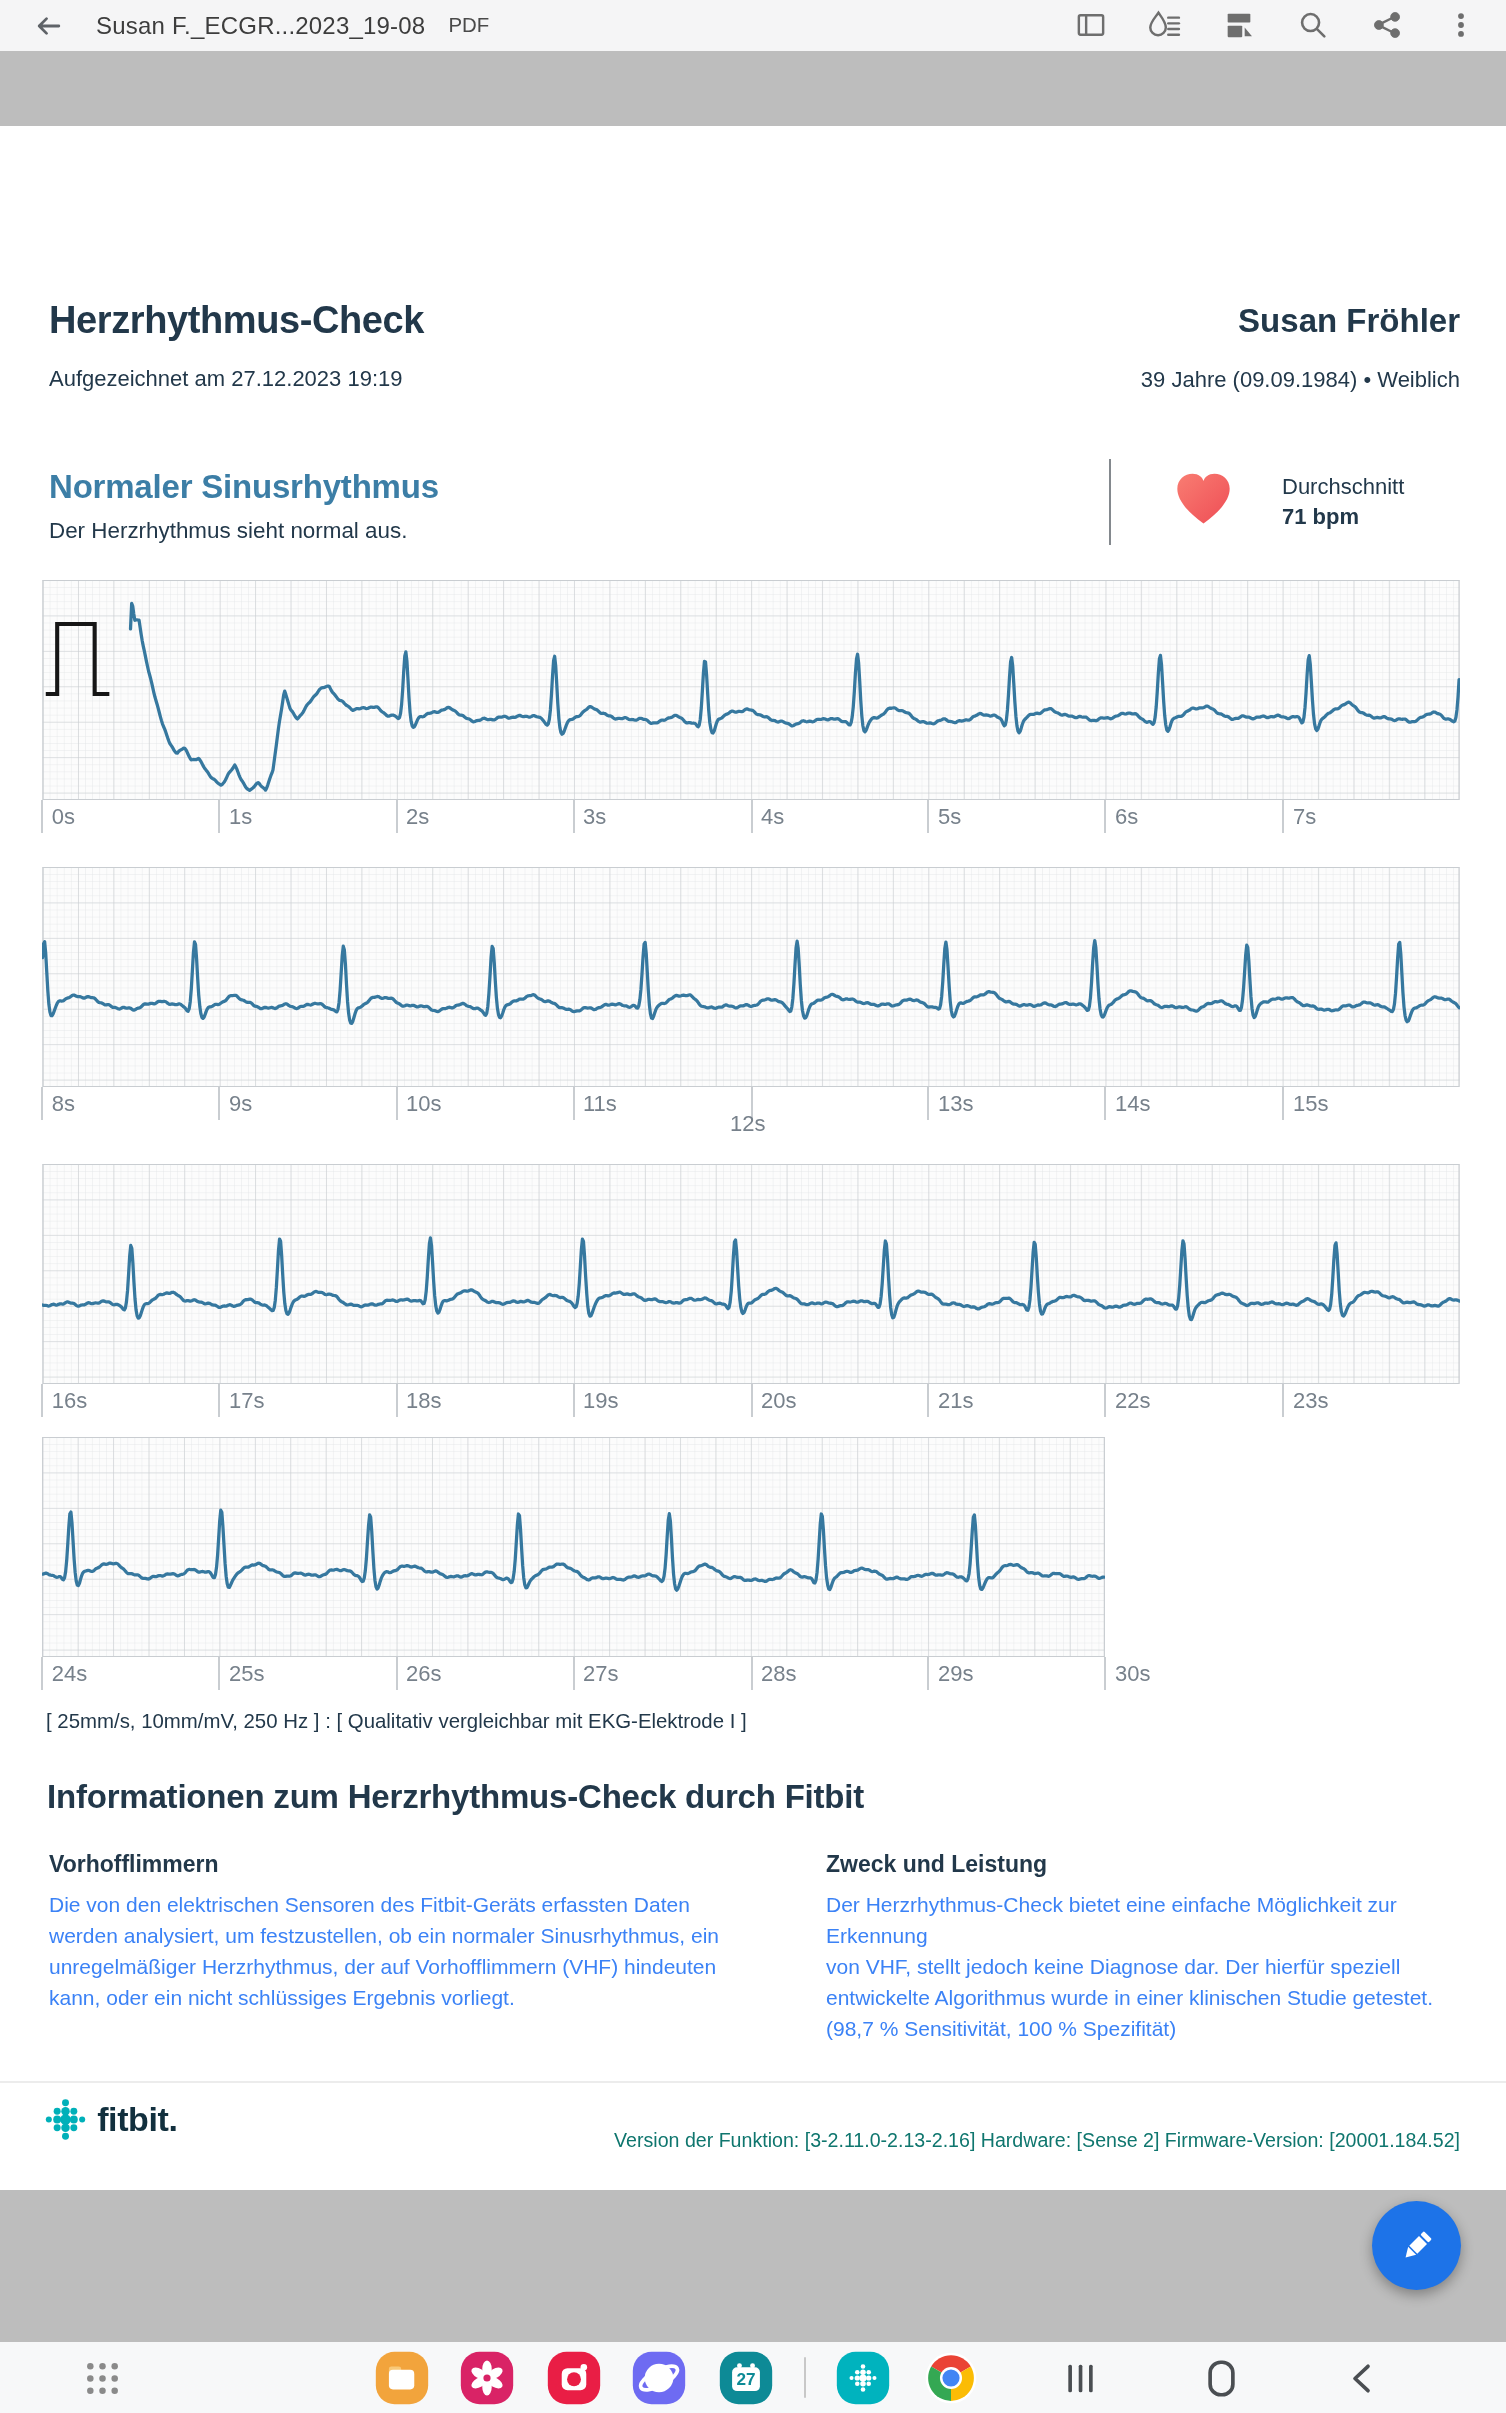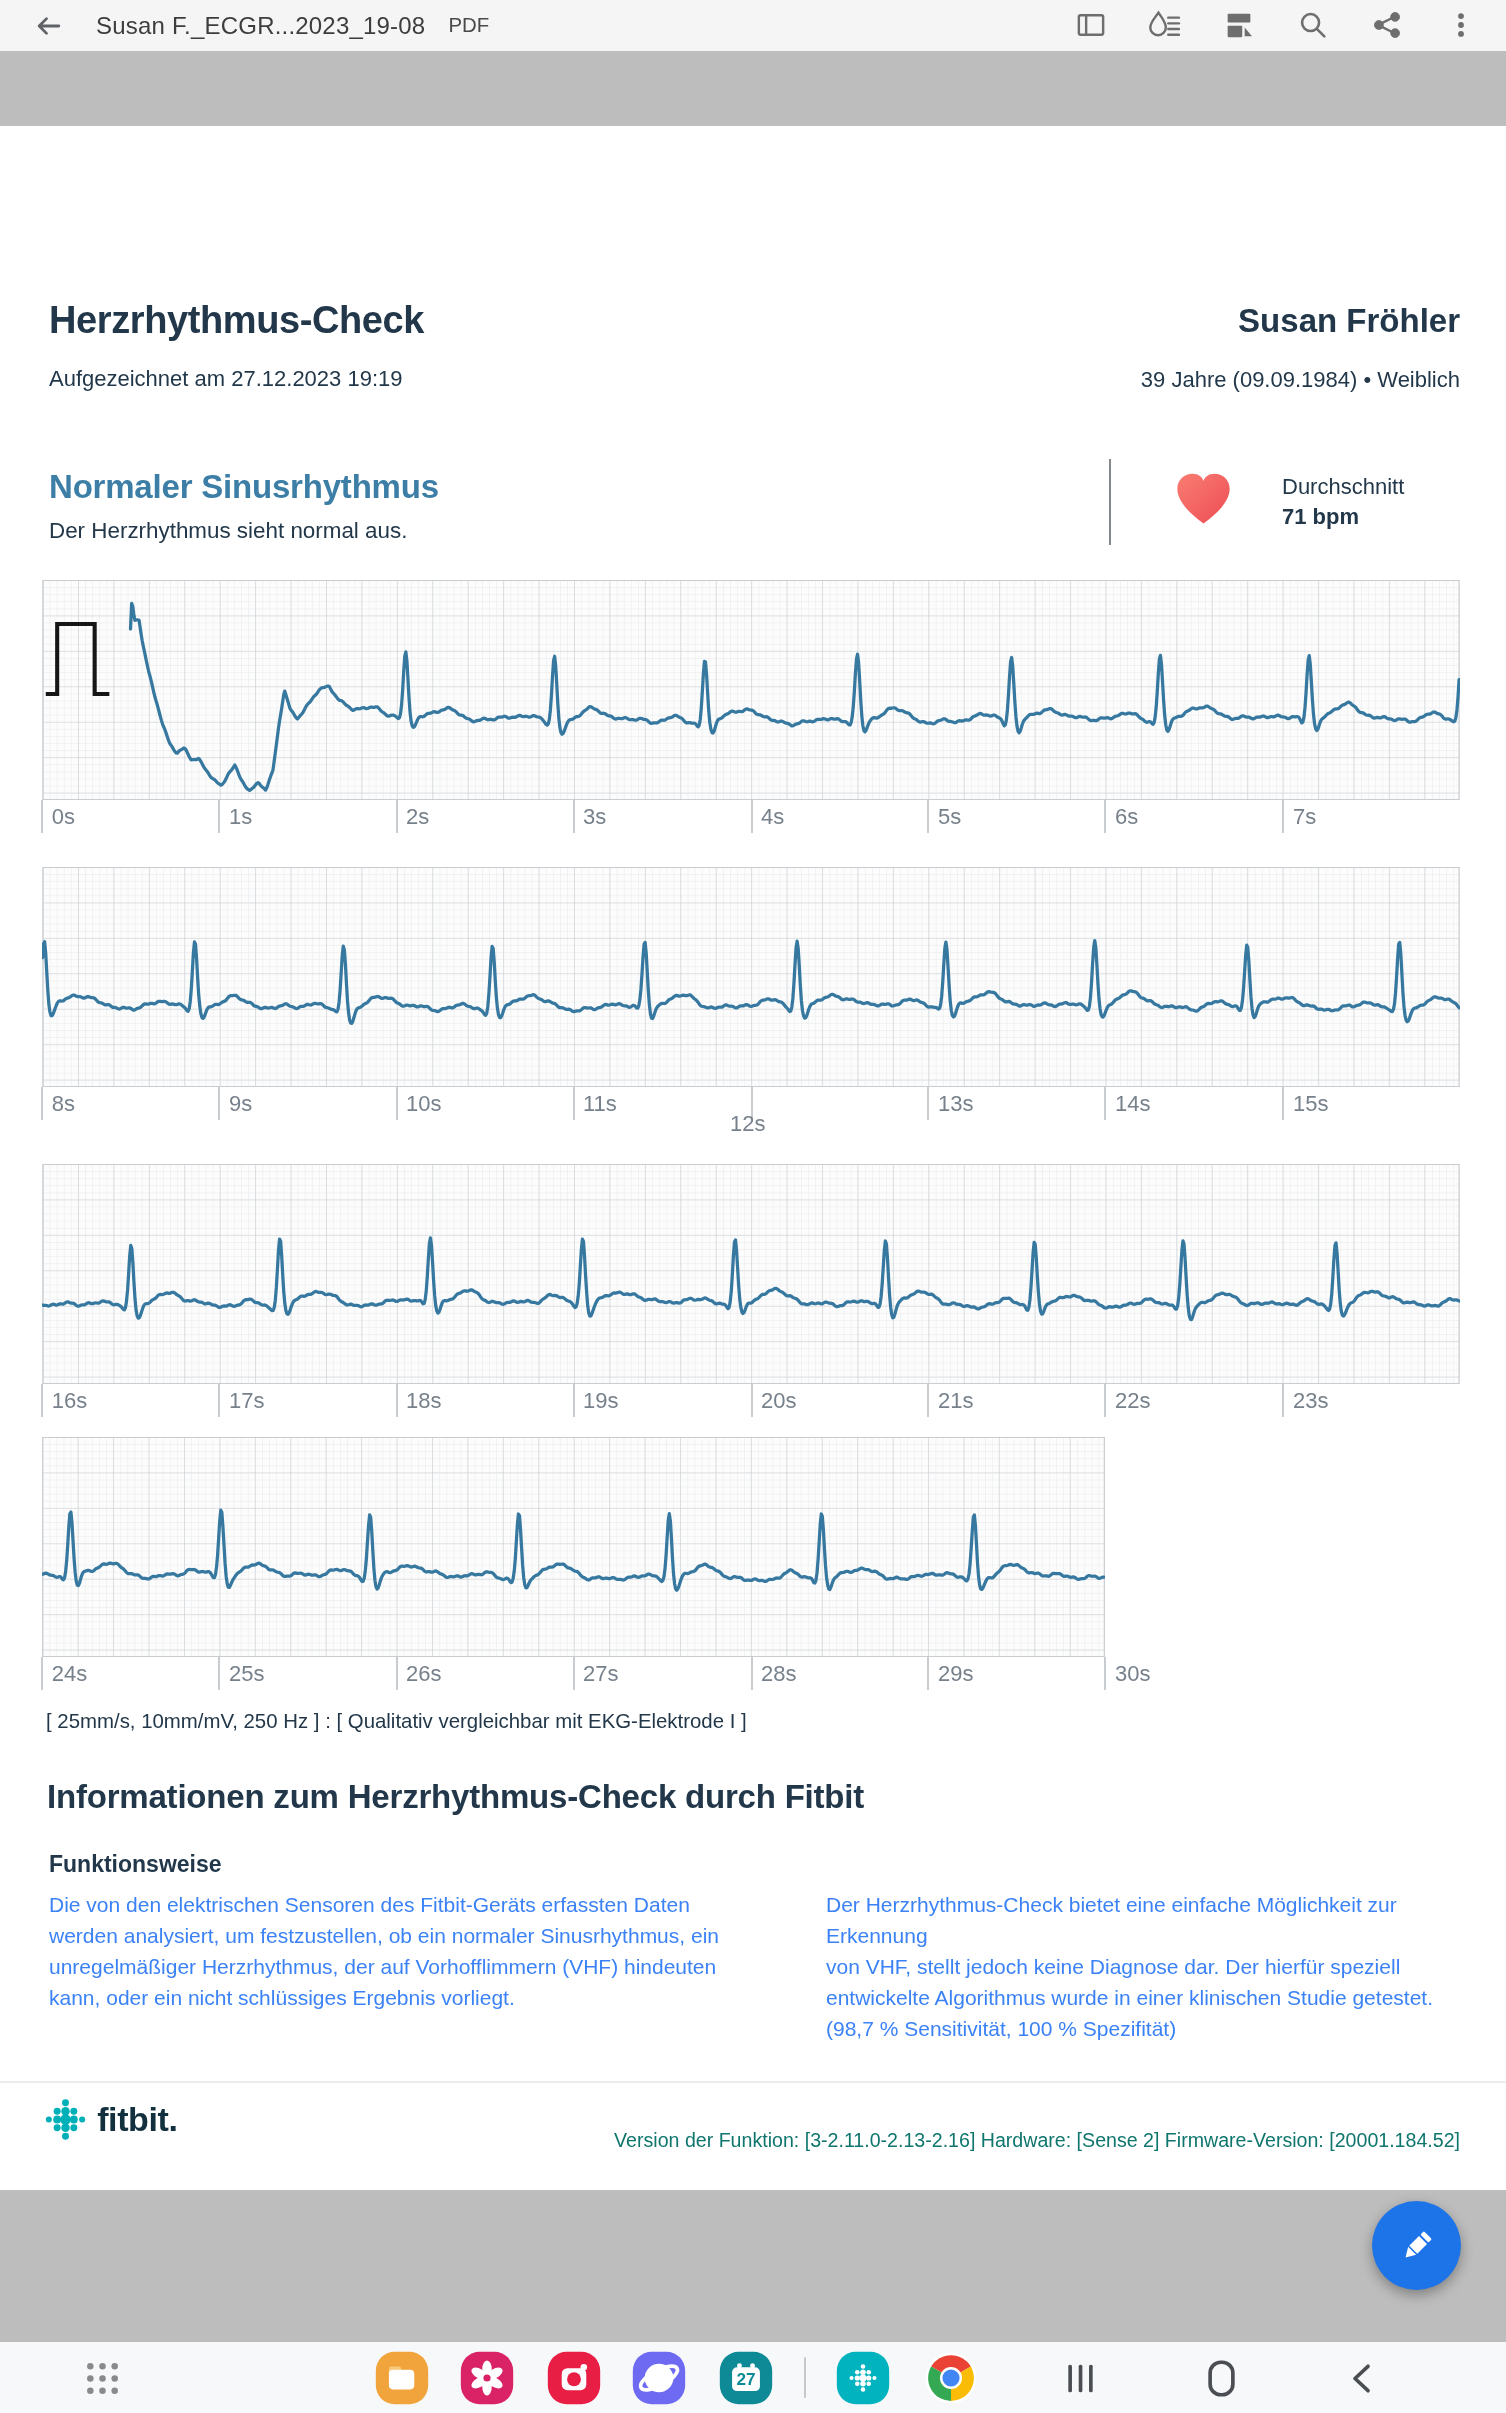--- a/index.html
+++ b/index.html
@@ -274,25 +274,26 @@
         <div class="tickline" style="left: 885px;"></div>
         <span class="ticklabel" style="left: 896px;">29s</span>
         <div class="tickline" style="left: 1062px;"></div>
         <span class="ticklabel" style="left: 1073px;">30s</span>
       </div>
     </div>
 
   <div class="abs footnote">[ 25mm/s, 10mm/mV, 250 Hz ] : [ Qualitativ vergleichbar mit EKG-Elektrode I ]</div>
 
   <div class="abs info-h2">Informationen zum Herzrhythmus-Check durch Fitbit</div>
-  <div class="abs col-h colL">Funktionsweise</div>
+  <div class="abs col-h colL">Vorhofflimmern</div>
   <div class="abs col-b colL">Die von den elektrischen Sensoren des Fitbit-Geräts erfassten Daten
 werden analysiert, um festzustellen, ob ein normaler Sinusrhythmus, ein
 unregelmäßiger Herzrhythmus, der auf Vorhofflimmern (VHF) hindeuten
 kann, oder ein nicht schlüssiges Ergebnis vorliegt.</div>
+  <div class="abs col-h colR">Zweck und Leistung</div>
   <div class="abs col-b colR">Der Herzrhythmus-Check bietet eine einfache Möglichkeit zur Erkennung
 von VHF, stellt jedoch keine Diagnose dar. Der hierfür speziell
 entwickelte Algorithmus wurde in einer klinischen Studie getestet.
 (98,7 % Sensitivität, 100 % Spezifität)</div>
 
   <div class="abs footer-rule"></div>
   <div class="abs brandwrap">
     <svg width="47" height="47" viewBox="-31 -31 62 62">
       <g fill="#00B0B9">
         <circle cx="-22" cy="0" r="4"></circle>

